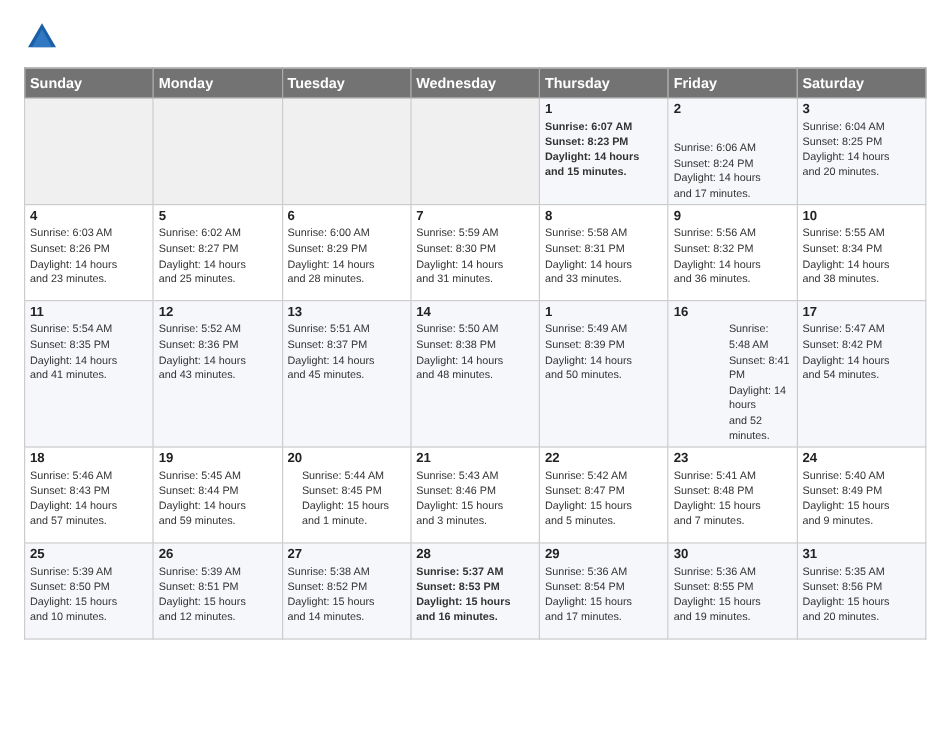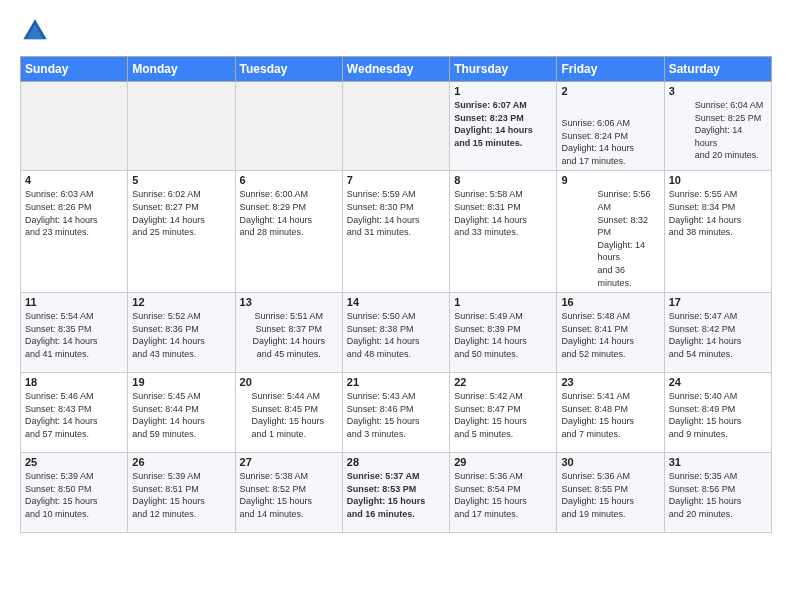--- a/index.html
+++ b/index.html
@@ -46,21 +46,21 @@
     .location {
       font-size: 15px;
       color: #333;
     }
     table {
       width: 100%;
       border-collapse: collapse;
       table-layout: fixed;
     }
     thead th {
-      background-color: #3b82f6;
+      background-color: #737373;
       color: #fff;
       font-size: 12px;
       font-weight: bold;
       padding: 5px 4px;
       text-align: left;
       border: 1px solid #aaa;
     }
     tbody td {
       vertical-align: top;
       border: 1px solid #ccc;
@@ -140,21 +140,21 @@
           </td>
           <td>
             <span class="day-number">2</span>
             <div class="day-info" style="white-space: pre-line; margin-top: 20px;">Sunrise: 6:06 AM
 Sunset: 8:24 PM
 Daylight: 14 hours
 and 17 minutes.</div>
           </td>
           <td>
             <span class="day-number">3</span>
-            <div class="day-info" style="white-space: pre-line; margin-left: 26px;">Sunrise: 6:04 AM
+            <div class="day-info" style="white-space: pre-line;">Sunrise: 6:04 AM
 Sunset: 8:25 PM
 Daylight: 14 hours
 and 20 minutes.</div>
           </td>
         </tr>
         <tr>
           <td>
             <span class="day-number">4</span>
             <div class="day-info" style="white-space: pre-line;">Sunrise: 6:03 AM
 Sunset: 8:26 PM
@@ -184,21 +184,21 @@
           </td>
           <td>
             <span class="day-number">8</span>
             <div class="day-info" style="white-space: pre-line;">Sunrise: 5:58 AM
 Sunset: 8:31 PM
 Daylight: 14 hours
 and 33 minutes.</div>
           </td>
           <td>
             <span class="day-number">9</span>
-            <div class="day-info" style="white-space: pre-line; margin-left: 36px;">Sunrise: 5:56 AM
+            <div class="day-info" style="white-space: pre-line;">Sunrise: 5:56 AM
 Sunset: 8:32 PM
 Daylight: 14 hours
 and 36 minutes.</div>
           </td>
           <td>
             <span class="day-number">10</span>
             <div class="day-info" style="white-space: pre-line;">Sunrise: 5:55 AM
 Sunset: 8:34 PM
 Daylight: 14 hours
 and 38 minutes.</div>
@@ -214,42 +214,42 @@
           </td>
           <td>
             <span class="day-number">12</span>
             <div class="day-info" style="white-space: pre-line;">Sunrise: 5:52 AM
 Sunset: 8:36 PM
 Daylight: 14 hours
 and 43 minutes.</div>
           </td>
           <td>
             <span class="day-number">13</span>
-            <div class="day-info" style="white-space: pre-line; text-align: center;">Sunrise: 5:51 AM
+            <div class="day-info" style="white-space: pre-line;">Sunrise: 5:51 AM
 Sunset: 8:37 PM
 Daylight: 14 hours
 and 45 minutes.</div>
           </td>
           <td>
             <span class="day-number">14</span>
             <div class="day-info" style="white-space: pre-line;">Sunrise: 5:50 AM
 Sunset: 8:38 PM
 Daylight: 14 hours
 and 48 minutes.</div>
           </td>
           <td>
             <span class="day-number">1</span>
             <div class="day-info" style="white-space: pre-line;">Sunrise: 5:49 AM
 Sunset: 8:39 PM
 Daylight: 14 hours
 and 50 minutes.</div>
           </td>
           <td>
             <span class="day-number">16</span>
-            <div class="day-info" style="white-space: pre-line;">Sunrise: 5:48 AM
+            <div class="day-info" style="white-space: pre-line; margin-left: 46px;">Sunrise: 5:48 AM
 Sunset: 8:41 PM
 Daylight: 14 hours
 and 52 minutes.</div>
           </td>
           <td>
             <span class="day-number">17</span>
             <div class="day-info" style="white-space: pre-line;">Sunrise: 5:47 AM
 Sunset: 8:42 PM
 Daylight: 14 hours
 and 54 minutes.</div>

